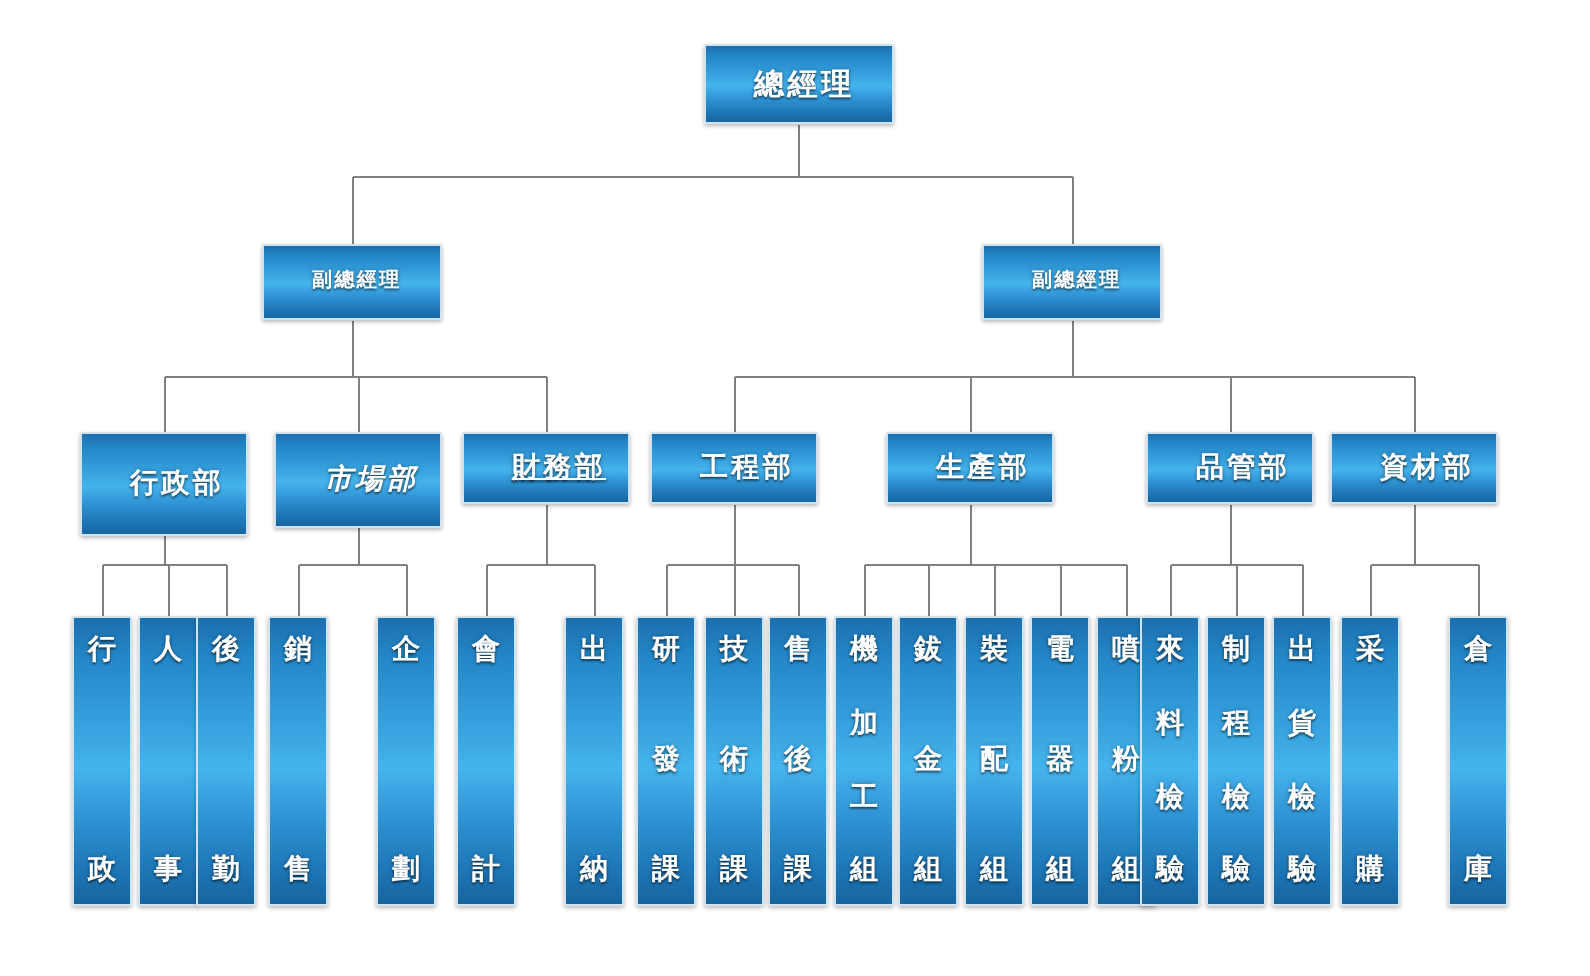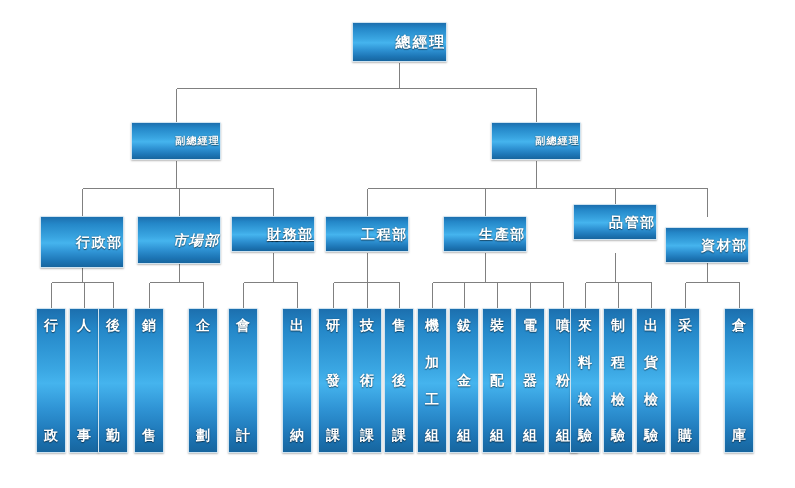--- a/index.html
+++ b/index.html
@@ -42,27 +42,28 @@
         #1c6fae 0%,
         #2487c8 14%,
         #3aa6e2 42%,
         #45b4ee 52%,
         #2f93d4 70%,
         #1d76b6 88%,
         #17659e 100%);
     box-shadow: 0 1px 2px rgba(0,0,0,0.28);
     display: flex;
     align-items: center;
-    justify-content: flex-end;
+    justify-content: flex-start;
     color: #ffffff;
     text-shadow:
       0 1px 1px rgba(0,0,0,0.45),
       0 0 2px rgba(0,0,0,0.30);
     letter-spacing: 0.12em;
     user-select: none;
+    padding-left: 24px;
   }
 
   
   .node.horiz {
     font-size: 15px;
     font-weight: 700;
     line-height: 1;
     white-space: nowrap;
   }
   .node.tier1 { font-size: 15px; }
@@ -172,24 +173,24 @@
       </div>
       <div class="node horiz tier3" style="left: 231px; top: 216px; width: 84px; height: 36px; text-decoration: underline;">
         <span>財務部</span>
       </div>
       <div class="node horiz tier3" style="left: 325px; top: 216px; width: 84px; height: 36px;">
         <span>工程部</span>
       </div>
       <div class="node horiz tier3" style="left: 443px; top: 216px; width: 84px; height: 36px;">
         <span>生產部</span>
       </div>
-      <div class="node horiz tier3" style="left: 573px; top: 204px; width: 84px; height: 36px;">
+      <div class="node horiz tier3" style="left: 573px; top: 216px; width: 84px; height: 36px;">
         <span>品管部</span>
       </div>
-      <div class="node horiz tier3" style="left: 665px; top: 216px; width: 84px; height: 36px; margin-top: 11px;">
+      <div class="node horiz tier3" style="left: 665px; top: 216px; width: 84px; height: 36px;">
         <span>資材部</span>
       </div>
       <div class="node vert chars-2" style="left: 36px; top: 308px; width: 30px; height: 145px;">
         <span class="vlabel">
           <span class="ch">行</span>
           <span class="ch">政</span>
         </span>
       </div>
       <div class="node vert chars-2" style="left: 69px; top: 308px; width: 30px; height: 145px;">
         <span class="vlabel">

